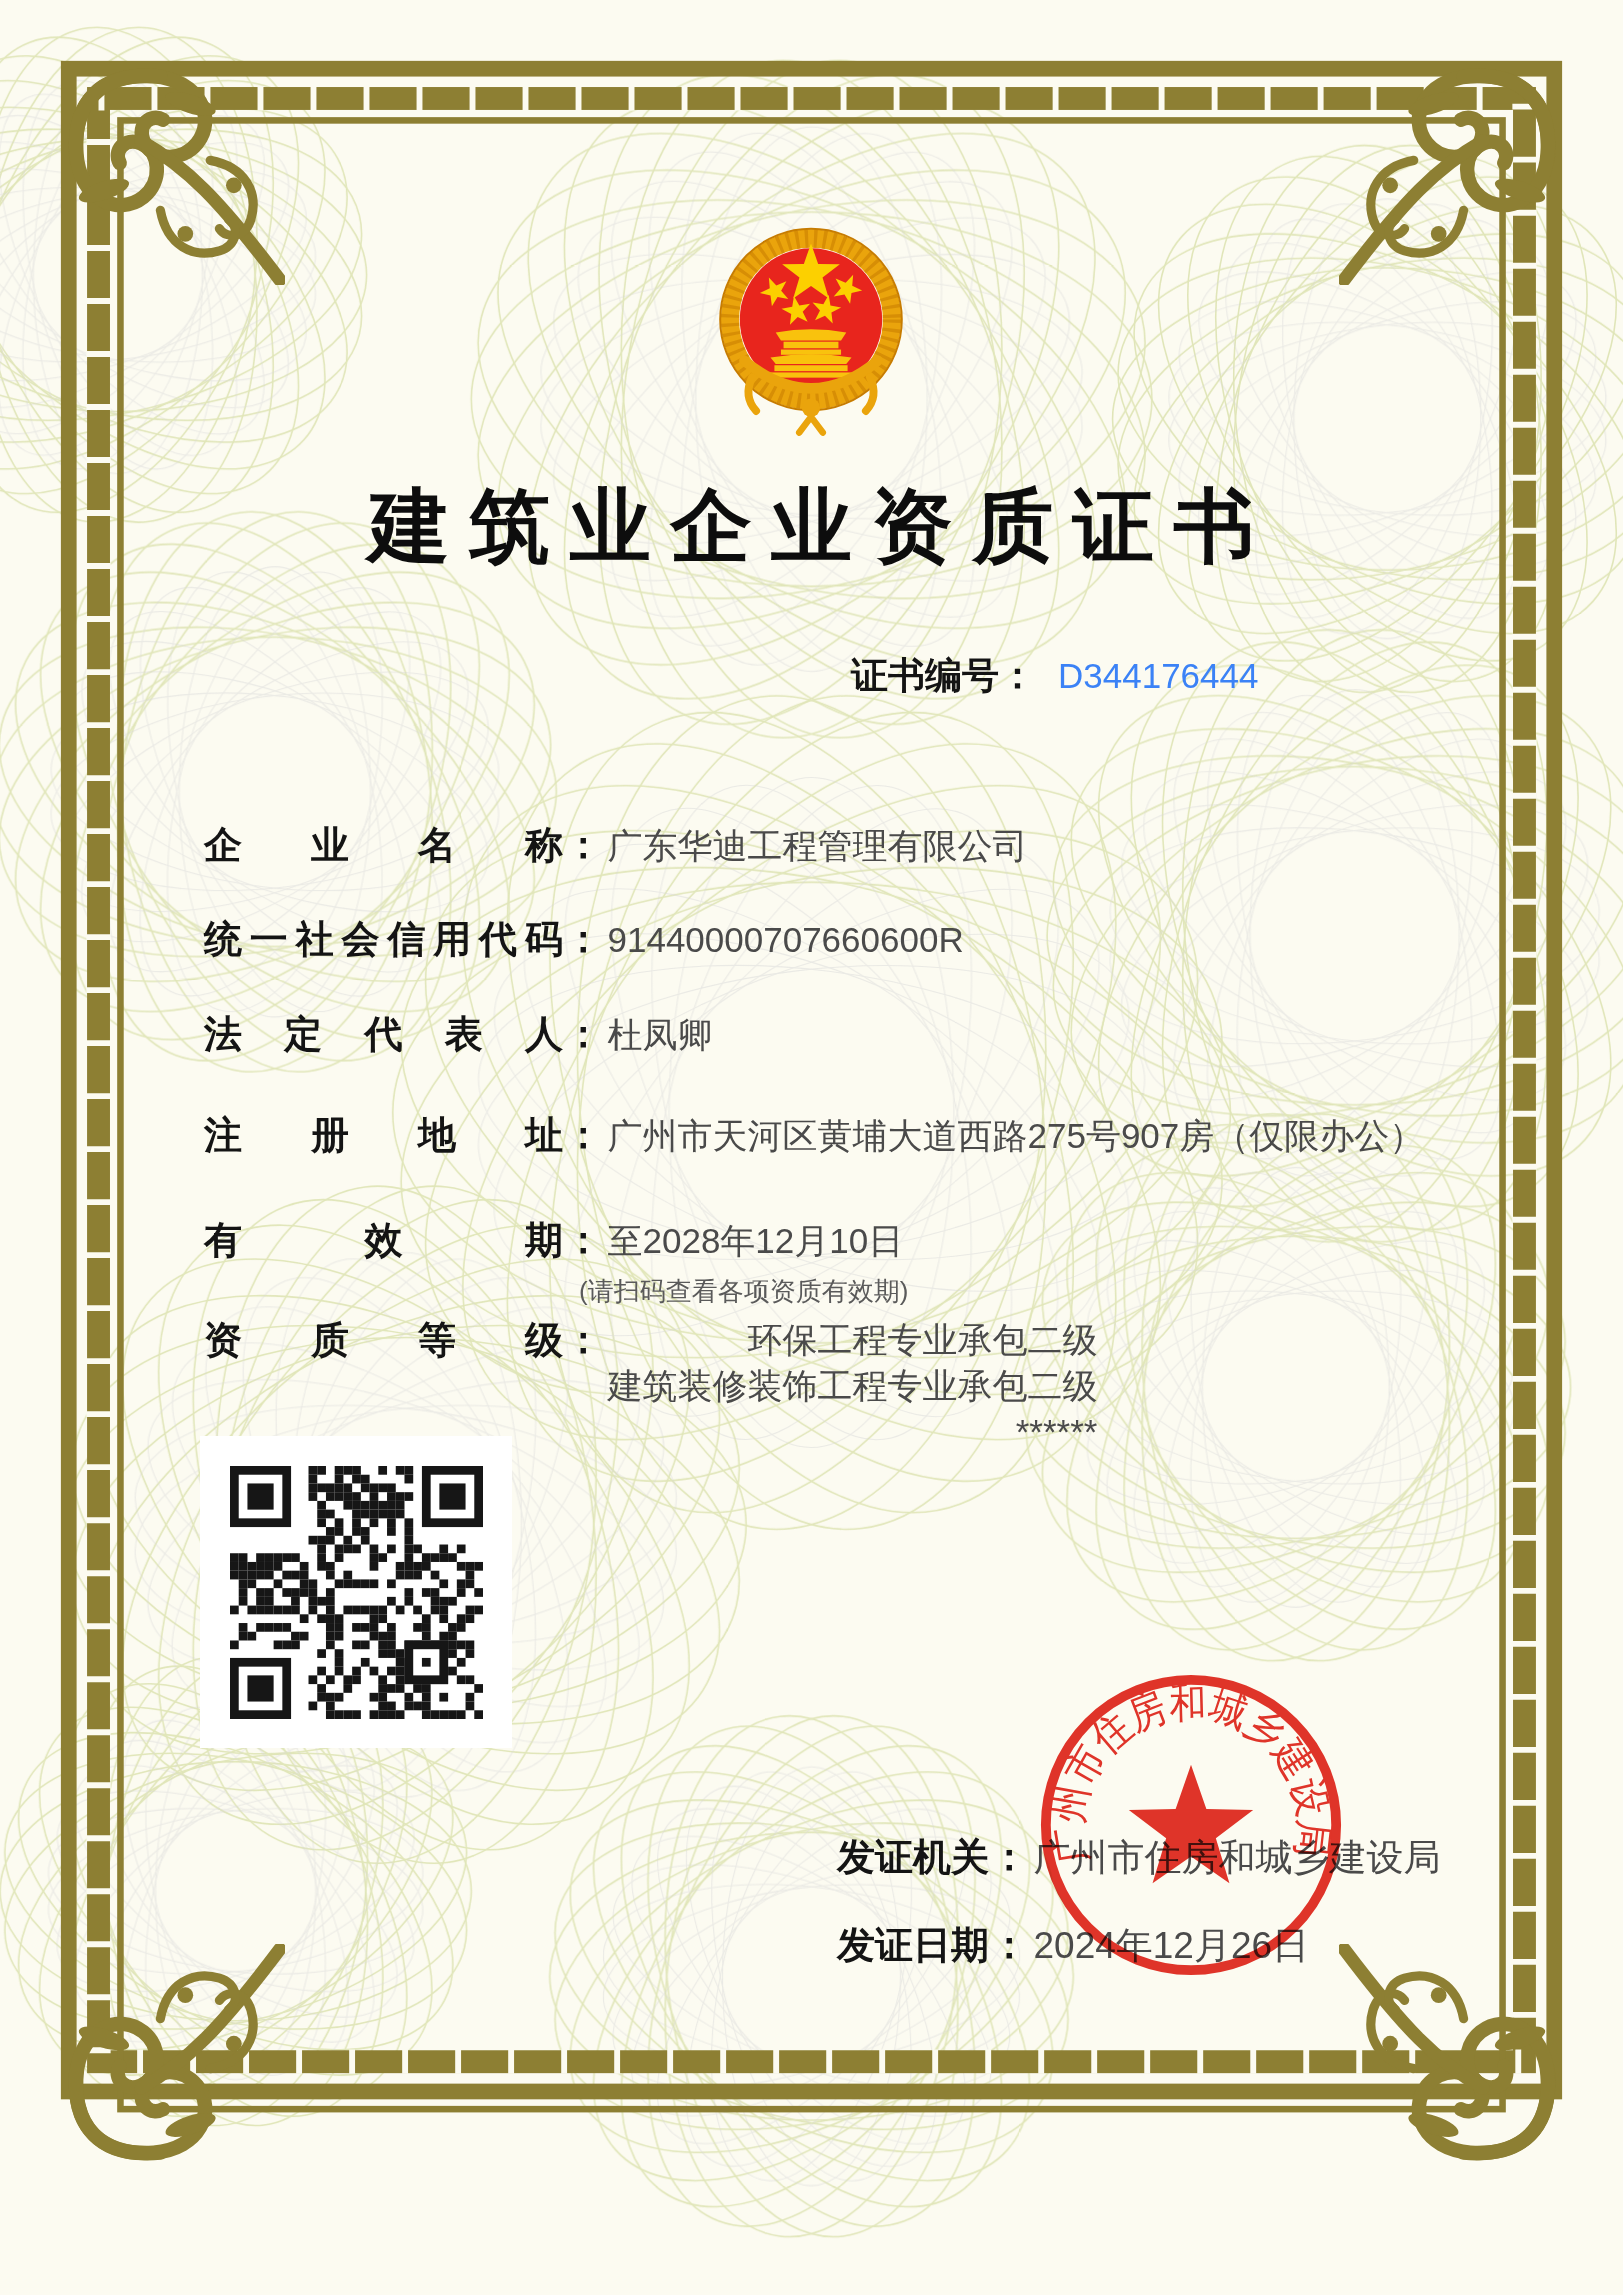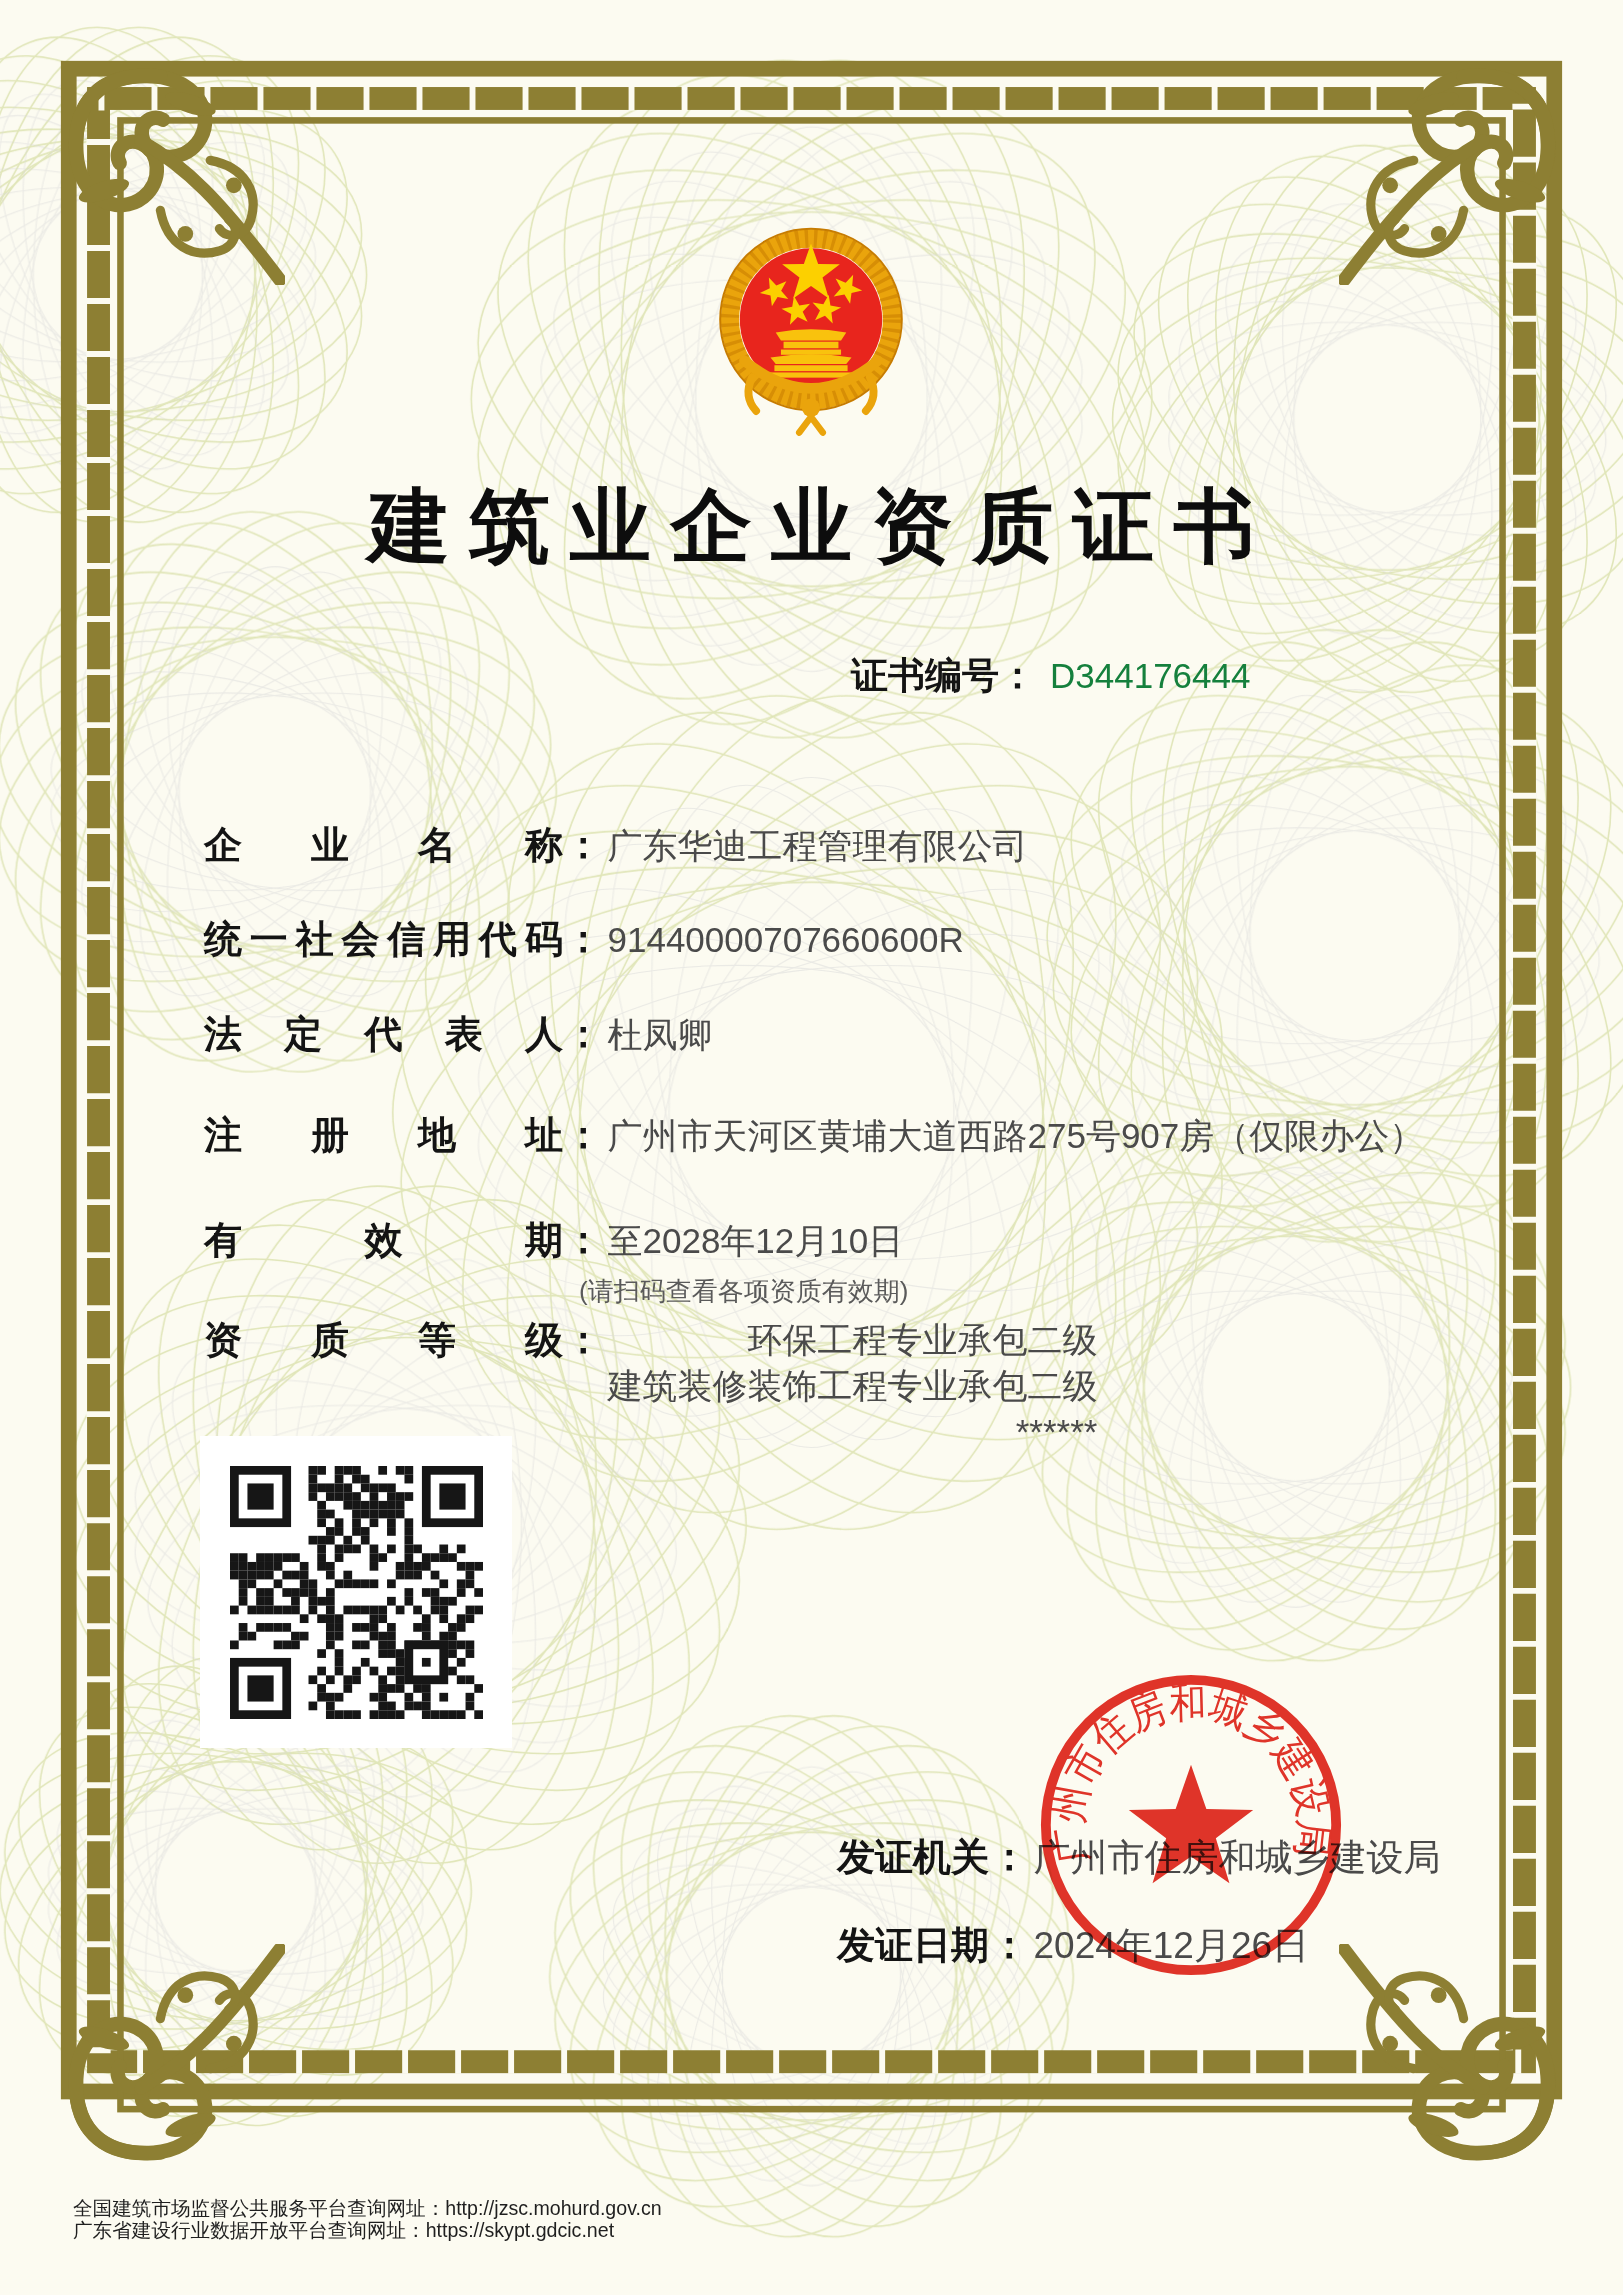--- a/index.html
+++ b/index.html
@@ -12,21 +12,21 @@
   .title {
     position:absolute; top:473px; left:50%; transform:translateX(-50%);
     font-size:81px; font-weight:900; color:#0d0d0d; letter-spacing:19.6px;
     white-space:nowrap; text-indent:19.6px;font-family:Liberation Mono, monospace;
   }
   .cert-row {
     position:absolute; left:851px; top:652px; display:flex; align-items:flex-end;
     white-space:nowrap; line-height:47px;
   }
   .cert-row .lbl { font-size:37px; font-weight:900; color:#141414; }
-  .cert-row .val { font-size:35px; color:#15803d; margin-left:14px; }
+  .cert-row .val { font-size:35px; color:#3b82f6; margin-left:22px; }
 
   .row { position:absolute; left:204px; display:flex; align-items:flex-start;
          white-space:nowrap; line-height:47px; }
   .row .label { display:inline-flex; justify-content:space-between; width:359px;
                 font-size:38px; font-weight:900; color:#141414; }
   .row .colon { font-size:38px; font-weight:900; color:#141414; margin:0 5.2px 0 1.3px; }
   .row .value { font-size:35px; color:#4a4a4a;text-align:right; }
   .row .value .vline { line-height:46px; }
 
   .note { position:absolute; left:579px; top:1274px; font-size:26px; color:#5a5a5a;
@@ -834,19 +834,15 @@
     <circle cx="260" cy="260" r="222" fill="none" stroke="#e0271c" stroke-width="15"></circle>
     <polygon fill="#e0271c" points="260,168 283.5,235.6 355.1,237.1 298,280.4 318.8,348.9 260,308 201.2,348.9 222,280.4 164.9,237.1 236.5,235.6"></polygon>
     <defs>
       <path id="sealArc" d="M 104.9 316.4 A 165 165 0 1 1 415.1 316.4" fill="none"></path>
     </defs>
     <text font-size="64" fill="#e0271c" font-family="Liberation Sans, DejaVu Sans, sans-serif">
       <textPath href="#sealArc" startOffset="2" textLength="620" lengthAdjust="spacingAndGlyphs">广州市住房和城乡建设局</textPath>
     </text>
   </svg>
 
-  <div class="footer">
-    <div>全国建筑市场监督公共服务平台查询网址：http://jzsc.mohurd.gov.cn</div>
-    <div>广东省建设行业数据开放平台查询网址：https://skypt.gdcic.net</div>
-  </div>
 
 </div>
 
 
 </body></html>

